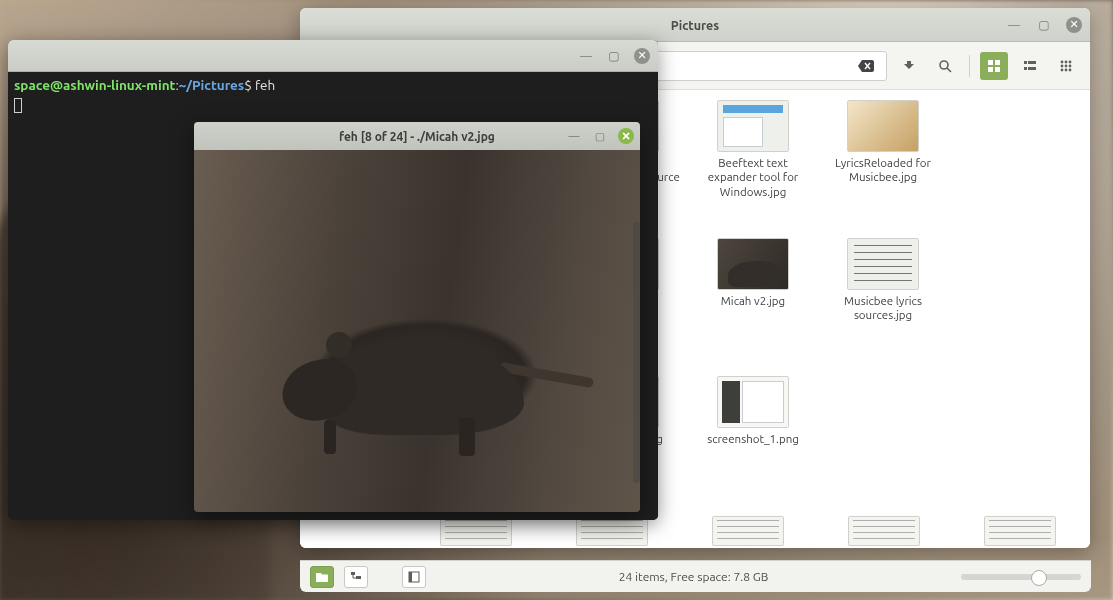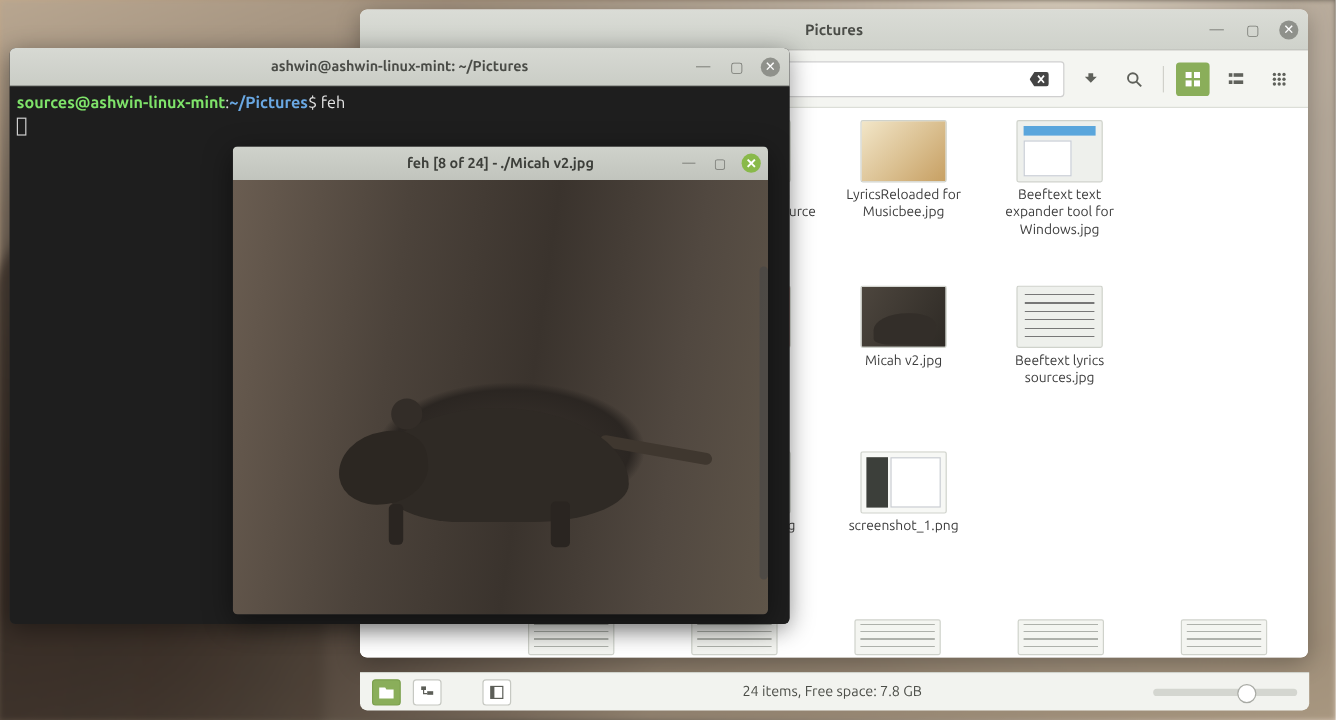--- a/index.html
+++ b/index.html
@@ -304,44 +304,44 @@
 
       <div class="file">
         <div class="thumb photo"></div>
         <div class="fname">...to.jpg</div>
       </div>
       <div class="file">
         <div class="thumb app"></div>
         <div class="fname">Beeftext is an excellent open-source text expan...</div>
       </div>
       <div class="file">
+        <div class="thumb app"></div>
+        <div class="fname">Beeftext text expander tool for Windows.jpg</div>
+      </div>
+      <div class="file">
         <div class="thumb photo lr"></div>
         <div class="fname">LyricsReloaded for Musicbee.jpg</div>
       </div>
-      <div class="file">
-        <div class="thumb app"></div>
-        <div class="fname">Beeftext text expander tool for Windows.jpg</div>
-      </div>
       <div class="file" style="visibility:hidden"></div>
 
       <div class="file">
         <div class="thumb photo"></div>
         <div class="fname">...d is a</div>
       </div>
       <div class="file">
         <div class="thumb micah"></div>
         <div class="fname">micah.jpg</div>
       </div>
       <div class="file">
         <div class="thumb micah2"></div>
         <div class="fname">Micah v2.jpg</div>
       </div>
       <div class="file">
         <div class="thumb list"></div>
-        <div class="fname">Beeftext lyrics sources.jpg</div>
+        <div class="fname">Musicbee lyrics sources.jpg</div>
       </div>
       <div class="file" style="visibility:hidden"></div>
 
       <div class="file">
         <div class="thumb photo"></div>
         <div class="fname">.jpg</div>
       </div>
       <div class="file">
         <div class="thumb shot"></div>
         <div class="fname">screenshot.png</div>
@@ -382,29 +382,28 @@
         <rect x="1" y="1" width="10" height="10" fill="none" stroke="currentColor"></rect>
         <rect x="1" y="1" width="3" height="10" fill="currentColor"></rect>
       </svg>
   </span>
   <div class="status">24 items, Free space: 7.8 GB</div>
   <div class="zoom"></div>
 </div>
 
 <div class="term">
   <div class="term-titlebar">
-    <div class="term-title">ashwin@ashwin-linux-mint: ~/Pictures</div>
     <div class="term-winctrl">
       <span>—</span>
       <span>▢</span>
       <span class="close">✕</span>
     </div>
   </div>
   <div class="term-body">
-    <span class="prompt-user">sources@ashwin-linux-mint</span><span style="color:#d6d6d6;">:</span><span class="prompt-path">~/Pictures</span><span class="prompt-cmd">$ </span><span class="prompt-cmd">feh</span>
+    <span class="prompt-user">space@ashwin-linux-mint</span><span style="color:#d6d6d6;">:</span><span class="prompt-path">~/Pictures</span><span class="prompt-cmd">$ </span><span class="prompt-cmd">feh</span>
     <br>
     <span class="cursor"></span>
   </div>
 </div>
 
 <div class="feh">
   <div class="feh-titlebar">
     <div class="feh-title">feh [8 of 24] - ./Micah v2.jpg</div>
     <div class="feh-ctrl">
       <span>—</span>

